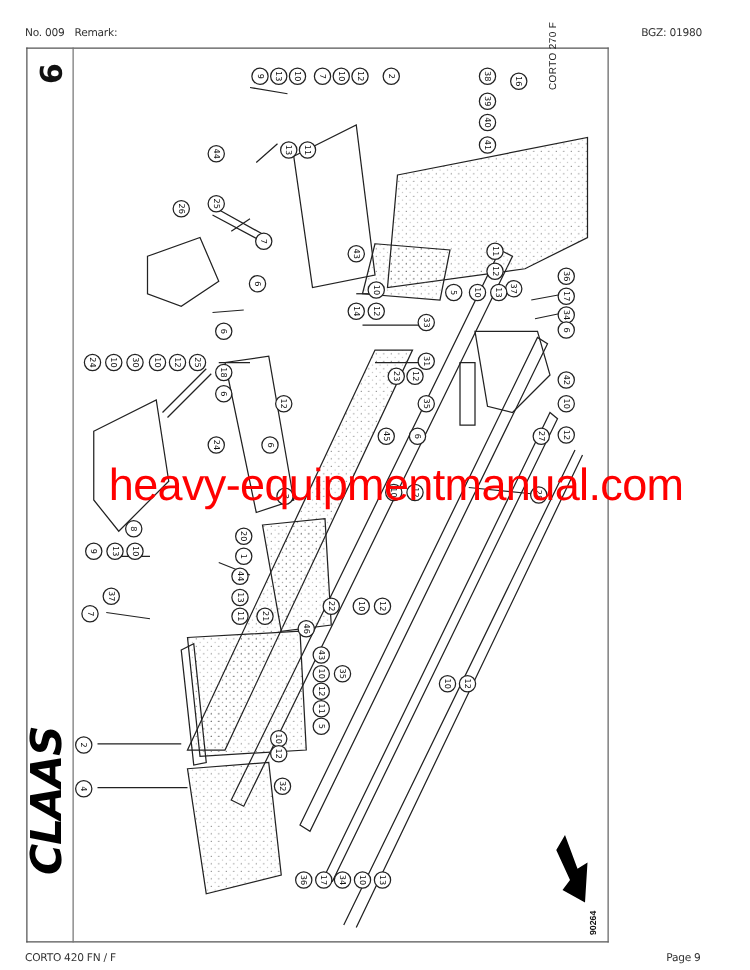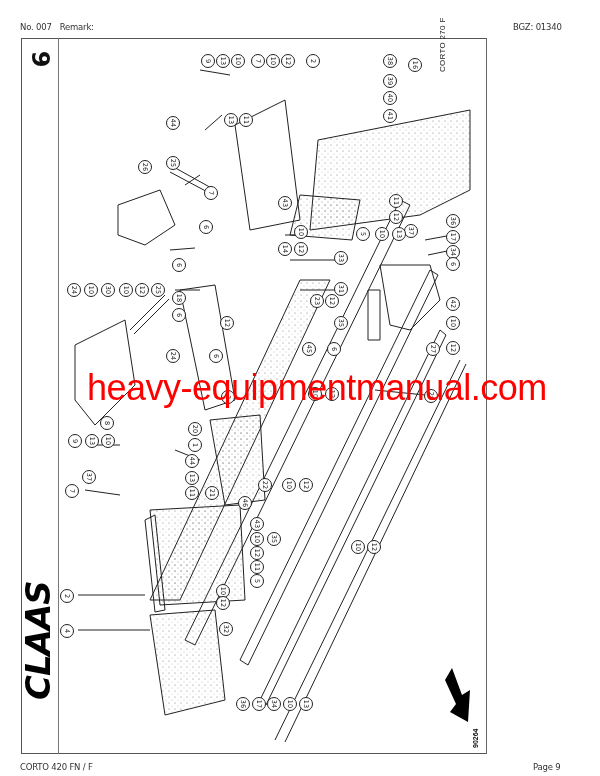--- a/index.html
+++ b/index.html
@@ -34,23 +34,23 @@
                font-size: 6.5px; line-height: 12px; text-align: center; background: #fff; color: #111;
                transform: rotate(90deg); box-sizing: content-box; font-family: "DejaVu Sans", sans-serif; }
 
     .watermark { position: absolute; left: 87px; top: 367px; font-size: 36px; color: #ff0000;
                  white-space: nowrap; letter-spacing: -0.5px; font-family: "Liberation Sans", sans-serif; }
   </style>
 </head>
 <body>
 
 <div class="hdr hdr-left">
-  <span>No. 007</span><span class="rem">Remark:</span>
+  <span>No. 009</span><span class="rem">Remark:</span>
 </div>
-<div class="hdr hdr-right">BGZ: 01340</div>
+<div class="hdr hdr-right">BGZ: 01980</div>
 
 <div class="frame-top-ext"></div>
 <div class="frame-bot-ext"></div>
 <div class="frame-left"></div>
 <div class="frame-right"></div>
 <div class="frame-div"></div>
 
 <div class="page-num">9</div>
 <div class="logo">CLAAS</div>
 <div class="model-rot">CORTO 270 F</div>

